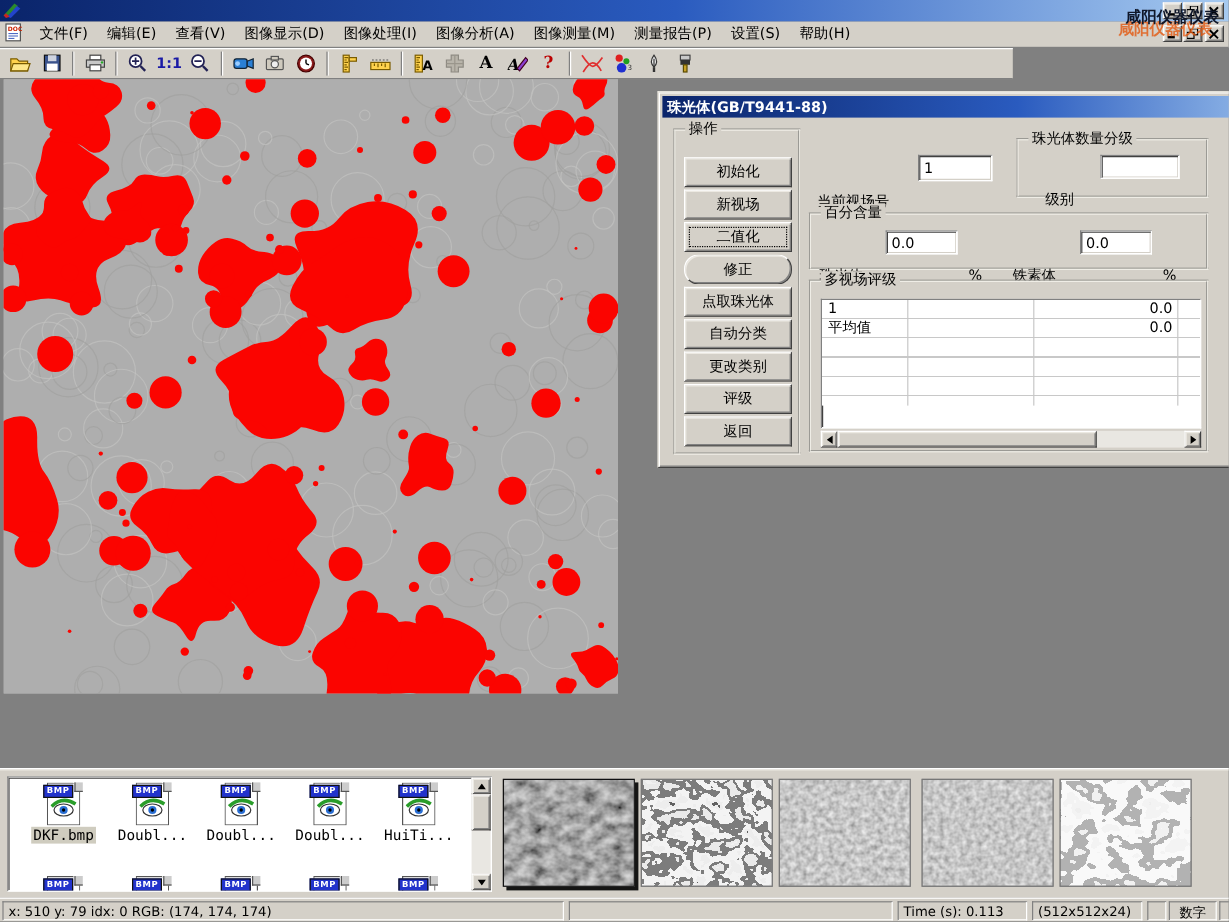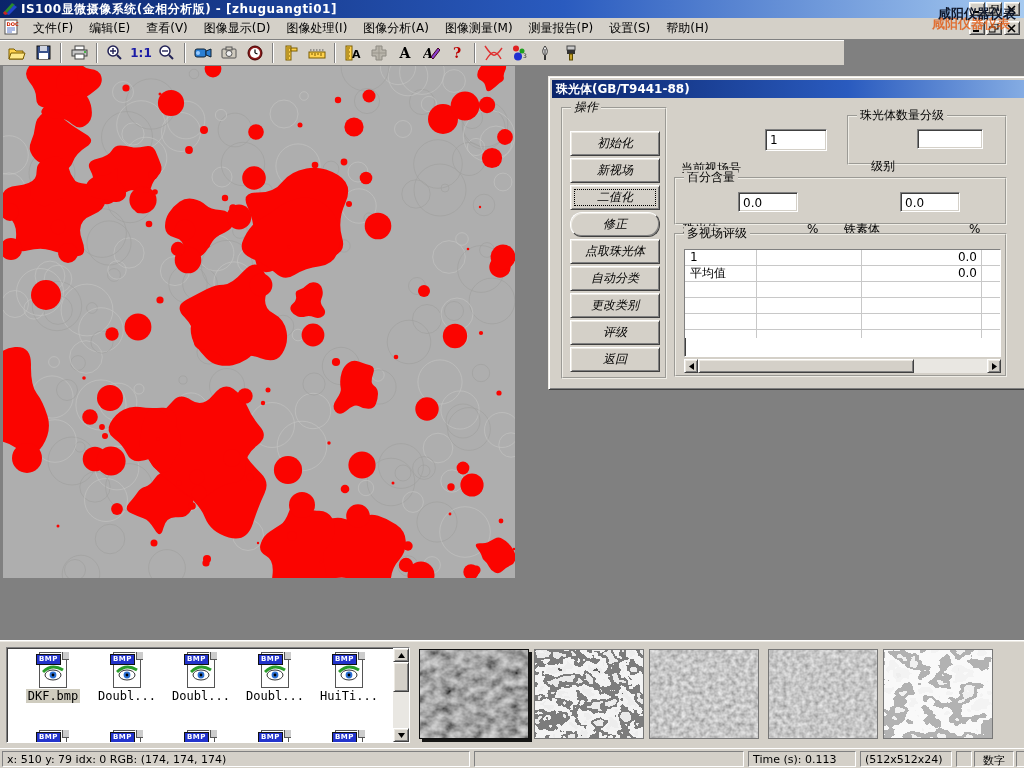--- a/index.html
+++ b/index.html
@@ -102,21 +102,20 @@
 <body>
 
 <div id="titlebar">
   <span class="app-icon">
     <svg width="16" height="14">
         <path d="M1 12 L10 2 L13 4 L4 13 Z" fill="#2a8a2a"></path>
         <path d="M4 13 L12 4 L15 6 L7 14 Z" fill="#2244cc"></path>
         <path d="M1 12 L3 14 L6 13 L3 10 Z" fill="#cc2222"></path>
       </svg>
   </span>
-  <span class="title-text">IS100显微摄像系统(金相分析版) - [zhuguangti01]</span>
   <div class="winbtn btn" style="right:39px; top:2px; position:absolute;">
       <svg viewBox="0 0 10 9">
         <rect x="1" y="6" width="6" height="2" fill="#000"></rect>
       </svg>
     </div>
   <div class="winbtn btn" style="right:22px; top:2px; position:absolute;">
       <svg viewBox="0 0 10 9">
         <rect x="3" y="0" width="6" height="5" fill="none" stroke="#000"></rect>
         <rect x="0" y="3" width="6" height="5" fill="#d4d0c8" stroke="#000"></rect>
       </svg>
@@ -588,21 +587,21 @@
 <div id="dialog">
   <div id="dialog-title">
     <span>珠光体(GB/T9441-88)</span>
   </div>
   <div id="dialog-close" class="btn">
       <svg width="9" height="8" viewBox="0 0 10 9">
         <path d="M1 1 L8 8 M8 1 L1 8" stroke="#000" stroke-width="1.6"></path>
       </svg>
     </div>
 
-  <div class="groupbox" style="left:12px; top:30px; width:106px; height:272px;font-style:italic;">
+  <div class="groupbox" style="left:12px; top:30px; width:106px; height:272px;">
     <span class="legend">操作</span>
     <div class="dlg-btn btn" style="top:22px;">初始化</div>
     <div class="dlg-btn btn" style="top:49px;">新视场</div>
     <div class="dlg-btn btn focused" style="top:76px;">二值化</div>
     <div class="dlg-btn btn" style="top:103px;border-radius:12px;">修正</div>
     <div class="dlg-btn btn" style="top:130px;">点取珠光体</div>
     <div class="dlg-btn btn" style="top:157px;">自动分类</div>
     <div class="dlg-btn btn" style="top:184px;">更改类别</div>
     <div class="dlg-btn btn" style="top:211px;">评级</div>
     <div class="dlg-btn btn" style="top:238px;">返回</div>

